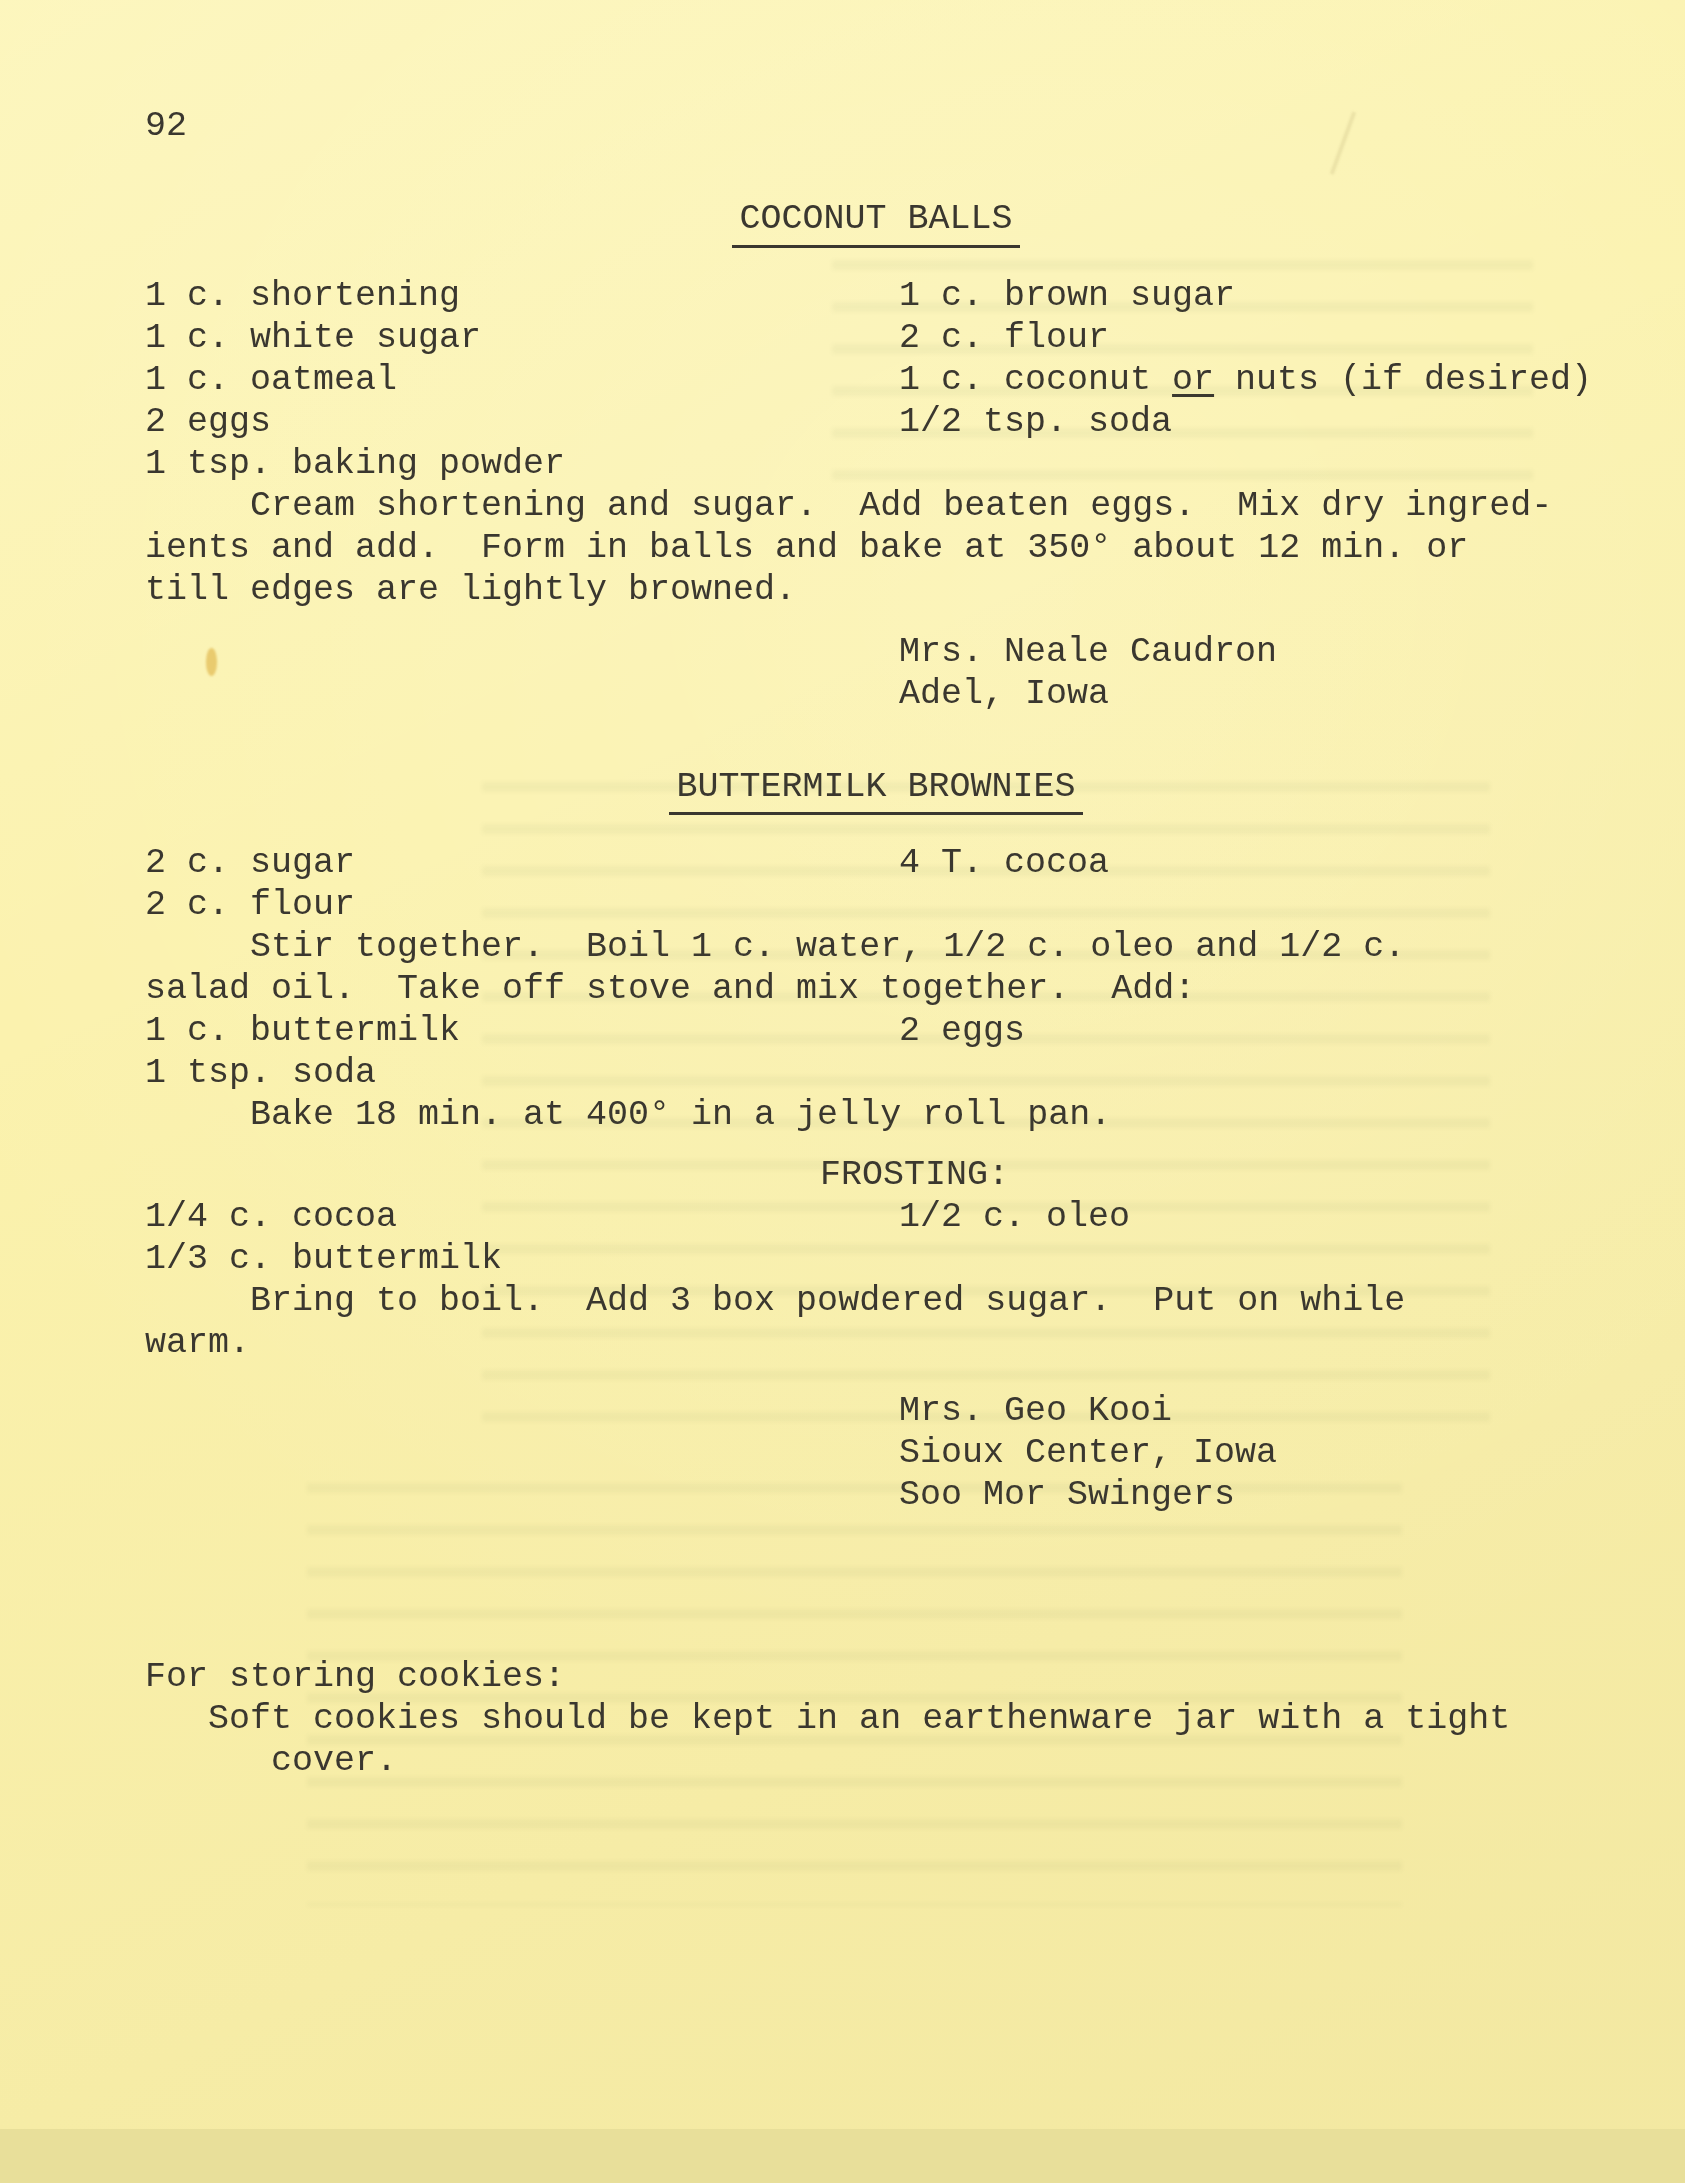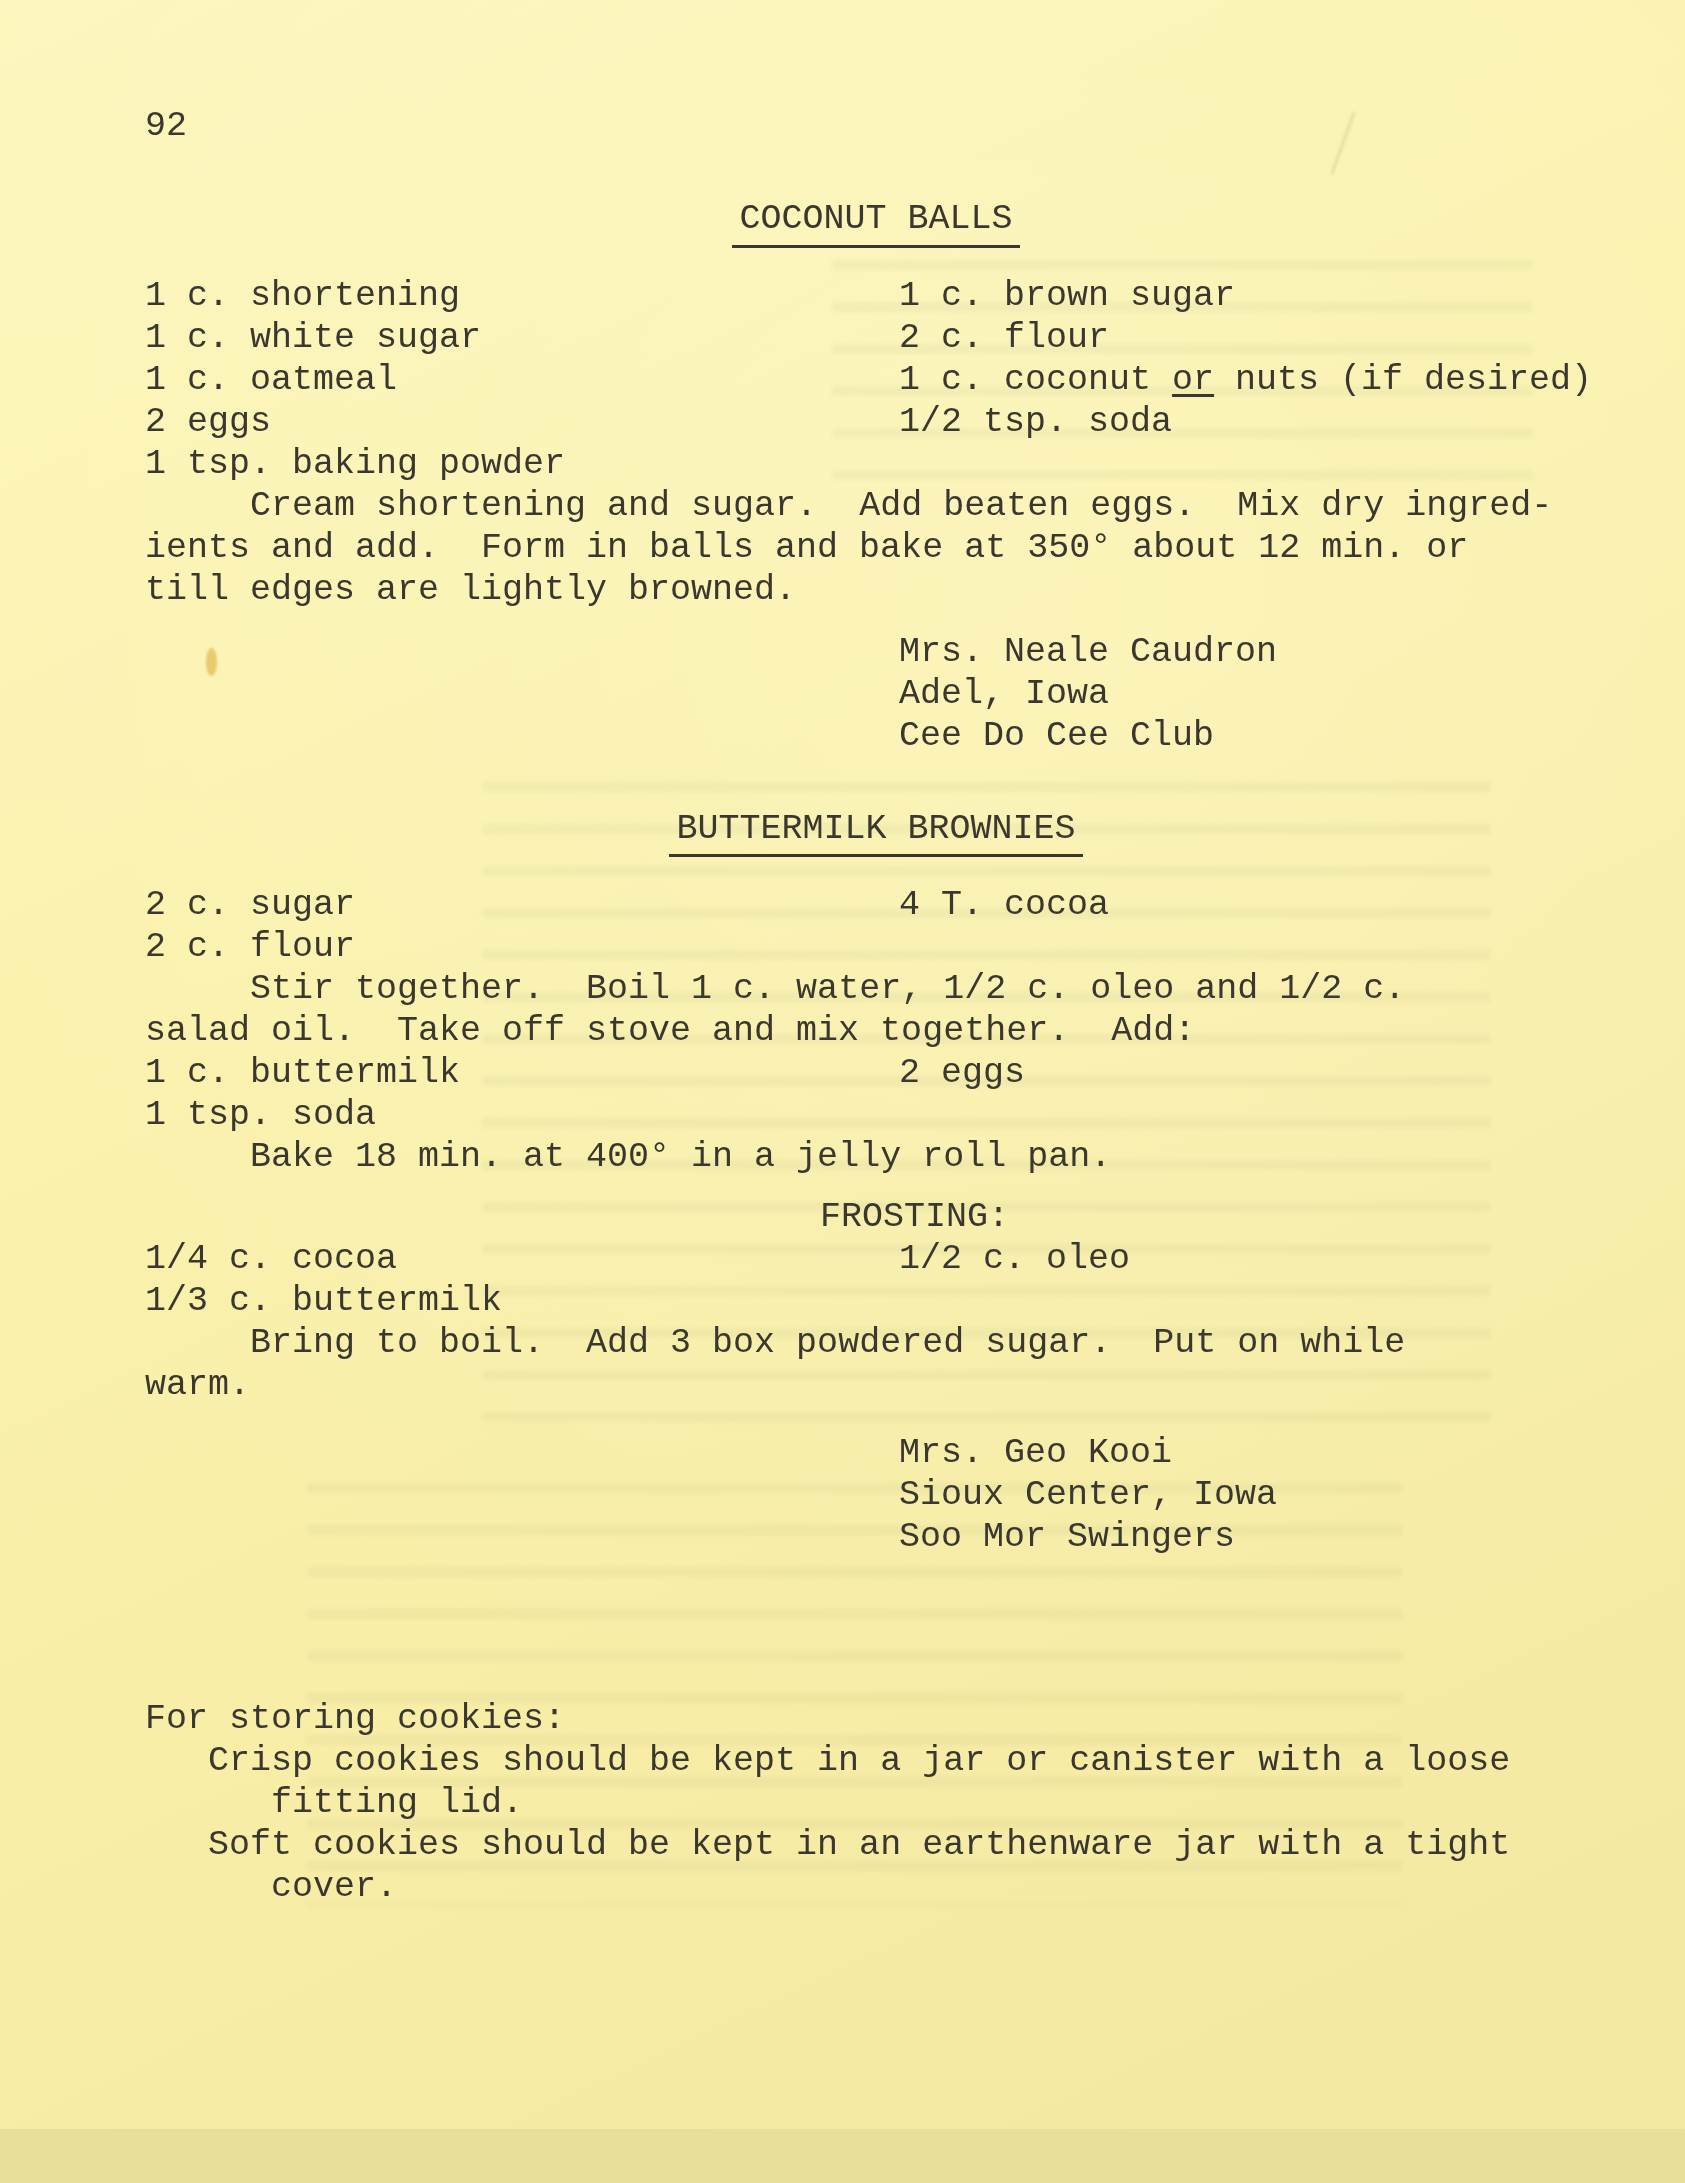--- a/index.html
+++ b/index.html
@@ -80,21 +80,20 @@
         <div class="line"><span>1 c. coconut </span><span class="u">or</span><span> nuts (if desired)</span></div>
         <div class="line">1/2 tsp. soda</div>
       </div>
     </div>
     <div class="para">     Cream shortening and sugar.  Add beaten eggs.  Mix dry ingred-
 ients and add.  Form in balls and bake at 350° about 12 min. or
 till edges are lightly browned.</div>
     <div class="attribution">
       <div class="line">Mrs. Neale Caudron</div>
       <div class="line">Adel, Iowa</div>
-      <div class="line">Cee Do Cee Club</div>
     </div>
   </section>
 
   <section>
     <h2 class="title">
       <span class="tline">BUTTERMILK BROWNIES</span>
     </h2>
     <div class="cols">
       <div class="col-left">
         <div class="line">2 c. sugar</div>
@@ -132,20 +131,18 @@
 
     <div class="attribution-2">
       <div class="line">Mrs. Geo Kooi</div>
       <div class="line">Sioux Center, Iowa</div>
       <div class="line">Soo Mor Swingers</div>
     </div>
   </section>
 
   <section class="storage">
     <div class="line">For storing cookies:</div>
-    <div class="para">   Crisp cookies should be kept in a jar or canister with a loose
-      fitting lid.</div>
     <div class="para">   Soft cookies should be kept in an earthenware jar with a tight
       cover.</div>
   </section>
 
 </div>
 
 
 </body></html>

